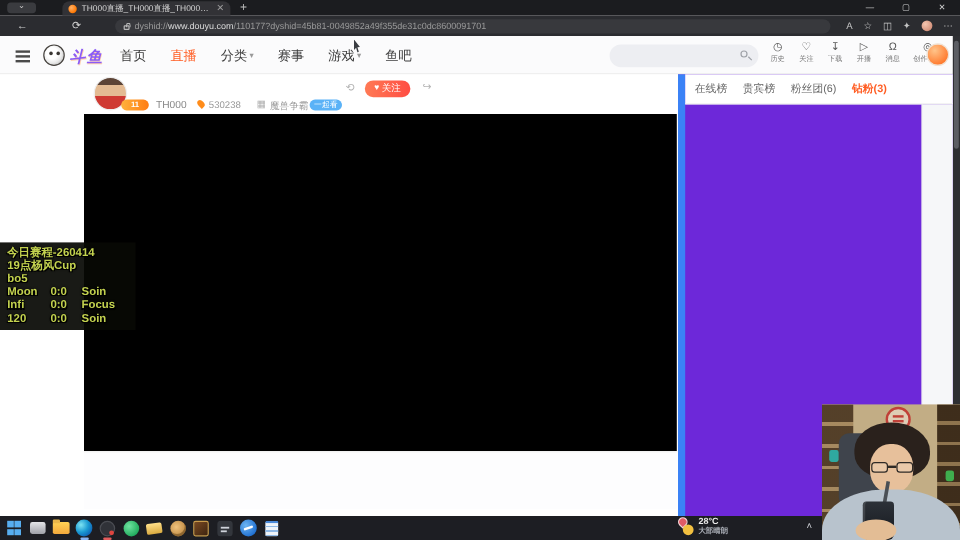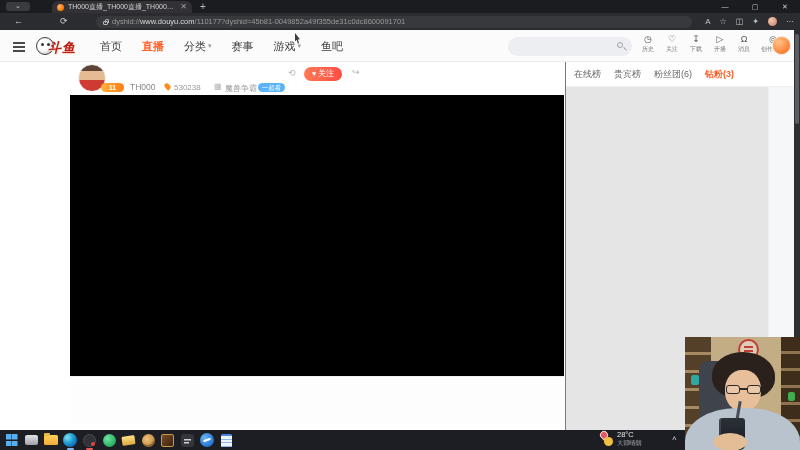--- a/index.html
+++ b/index.html
@@ -26,24 +26,24 @@
   .toolbar-icons { position:absolute; right:6px; top:13px; height:17px; display:flex; align-items:center; gap:9px; }
   .toolbar-icons .tbi { font-size:8px; color:#c4c4c4; }
   .profile-dot { width:9px; height:9px; border-radius:50%; background:radial-gradient(circle at 35% 35%, #f4c6b0, #c77d67); }
 
   
   .site-header { position:absolute; left:0; top:30px; width:800px; height:32px; background:#fbfbfc; border-bottom:1px solid #ececec; }
   .burger { position:absolute; left:13px; top:12px; width:12px; }
   .burger i { display:block; height:1.5px; background:#4a4a4a; margin-bottom:2.5px; }
   .logo-mascot { position:absolute; left:36px; top:7px; width:18px; height:18px; border-radius:50%; background:radial-gradient(circle at 40% 40%, #ffffff 35%, #e8e8e8 60%, #9a9a9a); border:1.5px solid #44403c; }
   .logo-mascot:after { content:""; position:absolute; left:4px; top:5px; width:3px; height:3px; border-radius:50%; background:#3a3632; box-shadow:6px 0 0 #3a3632; }
-  .logo-text { position:absolute; left:48px; top:9px; font-size:13px; font-weight:900; font-style:italic; color:#b91c1c; letter-spacing:1px; text-shadow:0.5px 0.5px 0 #ffd3ad; }
+  .logo-text { position:absolute; left:58px; top:9px; font-size:13px; font-weight:900; font-style:italic; color:#8b5cf6; letter-spacing:1px; text-shadow:0.5px 0.5px 0 #ffd3ad; }
   .main-nav { position:absolute; left:100px; top:0; height:32px; display:flex; align-items:center; gap:20px; }
   .nav-item { font-size:11px; color:#3c3c3c; display:flex; align-items:center; gap:2px; }
-  .nav-item.active { color:#ff5d23; font-weight:bold; }
+  .nav-item.active { color:#ff5d23; font-weight:normal; }
   .caret { font-size:7px; color:#999; }
   .search-box { position:absolute; left:508px; top:6.5px; width:124px; height:19px; border-radius:10px; background:#edeef2; }
   .search-input { position:absolute; left:10px; top:2px; width:92px; height:15px; border:none; background:transparent; outline:none; font-size:9px; color:#555; }
   .mag { position:absolute; right:9px; top:5px; width:6px; height:6px; border:1.3px solid #9fa2a8; border-radius:50%; }
   .mag:after { content:""; position:absolute; left:5px; top:5.5px; width:3.5px; height:1.3px; background:#9fa2a8; transform:rotate(45deg); }
   .user-actions { position:absolute; left:636px; top:3px; display:flex; }
   .ua { width:24px; text-align:center; }
   .ua.wide { width:34px; }
   .ua .ico { display:block; font-size:9px; color:#565656; line-height:12px; height:12px; }
   .ua .lbl { display:block; font-size:6.5px; color:#777; transform:scale(0.92); }
@@ -78,21 +78,21 @@
   .player { position:absolute; left:70px; top:95px; width:494px; height:281px; background:#000; }
   .player-bottom { position:absolute; left:70px; top:376px; width:494px; height:48px; background:#fdfdfe; border-top:1px solid #f2f2f2; }
 
   
   .scoreboard { position:absolute; left:0; top:202px; width:113px; padding:3px 2px 4px 6px; background:rgba(8,9,4,0.93); }
   .sb-line { font-size:9.5px; font-weight:bold; color:#c3d24f; line-height:11px; text-shadow:1px 1px 0 #000, -1px 1px 0 #000, 0 0 2px #000; white-space:nowrap; }
   .sb-row span { display:inline-block; }
   .sb-p1 { width:36px; } .sb-score { width:26px; }
 
   
-  .sidebar { position:absolute; left:565px; top:62px; width:229px; height:368px; background:#e5e5e5; border-left:1px solid #3b82f6; }
+  .sidebar { position:absolute; left:565px; top:62px; width:229px; height:368px; background:#6d28d9; border-left:6px solid #3b82f6; }
   .side-tabs { display:flex; align-items:center; height:25px; padding-left:8px; gap:13px; border-bottom:1px solid #f1f1f1; background:#fff; }
   .side-tab { font-size:9px; color:#666; white-space:nowrap; }
   .side-tab.active { color:#ff5d23; font-weight:bold; }
   .side-strip { position:absolute; right:0; top:25px; width:26px; height:300px; background:#f6f7f9; border-left:1px solid #f0f0f0; }
   .chat-input-box { position:absolute; left:3px; top:332px; width:202px; height:27px; background:#fff; border:1px solid #e6e6e6; border-radius:4px; box-shadow:0 1px 3px rgba(0,0,0,0.05); }
   .emoji-pill { position:absolute; left:8px; top:8px; width:25px; height:11px; border-radius:6px; background:#d9d9d9; }
   .chat-input { position:absolute; left:42px; top:5px; width:150px; height:16px; border:none; outline:none; font-size:8.5px; color:#555; background:transparent; }
   .chat-input::placeholder { color:#bdbdbd; }
 
   
@@ -108,21 +108,21 @@
   .i-rec { position:relative; width:13px; height:13px; border-radius:50%; background:#303238; border:1px solid #4a4c52; }
   .i-rec:after { content:""; position:absolute; right:0; bottom:0; width:4px; height:4px; border-radius:50%; background:#e0453f; }
   .i-green { width:13px; height:13px; border-radius:50%; background:radial-gradient(circle at 35% 35%, #6fe3a0, #1faa5b 75%); }
   .i-ticket { width:13px; height:9px; border-radius:1.5px; transform:rotate(-8deg); background:linear-gradient(#ffe08a,#d9a93f); }
   .i-face { width:13px; height:13px; border-radius:50%; background:radial-gradient(circle at 38% 40%, #f0c27d, #b9853f 80%); box-shadow:inset -1px -2px 0 rgba(90,60,20,0.5); }
   .i-war3 { width:13px; height:13px; border-radius:2px; background:linear-gradient(135deg,#7a4a22,#3d2410); border:1px solid #c89b4a; }
   .i-w3c { width:13px; height:13px; border-radius:3px; background:#33363c; background-image:linear-gradient(#cfd3da,#cfd3da), linear-gradient(#cfd3da,#cfd3da); background-size:7px 1.5px, 5px 1.5px; background-position:3px 5px, 3px 8px; background-repeat:no-repeat; }
   .i-bnet { position:relative; width:14px; height:14px; border-radius:50%; background:radial-gradient(circle at 35% 35%, #6db5f2, #1f6fd0 75%); }
   .i-bnet:after { content:""; position:absolute; left:3px; top:6px; width:8px; height:2px; background:#fff; border-radius:1px; transform:rotate(-20deg); }
   .i-note { width:11px; height:13px; border-radius:1.5px; background:#eef3f8; background-image:repeating-linear-gradient(180deg, transparent 0 2.5px, #8fb9e6 2.5px 3.5px); border-top:2.5px solid #4a89d8; }
-  .tb-weather { position:absolute; left:600px; top:1px; display:flex; align-items:center; gap:3px; }
+  .tb-weather { position:absolute; left:565px; top:1px; display:flex; align-items:center; gap:3px;font-weight:bold; }
   .weather-ico { position:relative; width:14px; height:16px; }
   .weather-ico .sun { position:absolute; left:4px; bottom:1px; width:9px; height:9px; border-radius:50%; background:#f2c040; }
   .weather-ico .pin { position:absolute; left:0; top:0; width:8px; height:8px; border-radius:50% 50% 50% 0; background:#e05a66; transform:rotate(-45deg); border:1px solid #f4d7d7; }
   .weather-texts { line-height:8px; }
   .w-temp { font-size:7.5px; color:#ececec; }
   .w-desc { font-size:6.5px; color:#a9adb5; transform:scale(0.95); transform-origin:left; }
   .tray-chevron { position:absolute; left:672px; top:4px; font-size:8px; color:#d0d3d8; }
 
   
   .webcam { position:absolute; left:685px; top:337px; width:115px; height:113px; overflow:hidden; background:#c2ad85; z-index:50; }
@@ -270,20 +270,28 @@
     </div>
     <div class="mini-card mc2">
       <span class="t">每日试玩</span>
       <span class="v"><span>20钻卡</span><span class="gold-chip"></span></span>
     </div>
   </div>
 
   <div class="player"></div>
   <div class="player-bottom"></div>
 
+  <div class="scoreboard">
+    <div class="sb-line">今日赛程-260414</div>
+    <div class="sb-line">19点杨风Cup</div>
+    <div class="sb-line">bo5</div>
+    <div class="sb-line sb-row"><span class="sb-p1">Moon</span><span class="sb-score">0:0</span><span>Soin</span></div>
+    <div class="sb-line sb-row"><span class="sb-p1">Infi</span><span class="sb-score">0:0</span><span>Focus</span></div>
+    <div class="sb-line sb-row"><span class="sb-p1">120</span><span class="sb-score">0:0</span><span>Soin</span></div>
+  </div>
 
   <div class="sidebar">
     <div class="side-tabs">
       <span class="side-tab">在线榜</span>
       <span class="side-tab">贵宾榜</span>
       <span class="side-tab">粉丝团(6)</span>
       <span class="side-tab active">钻粉(3)</span>
     </div>
     <div class="side-strip"></div>
   </div>

